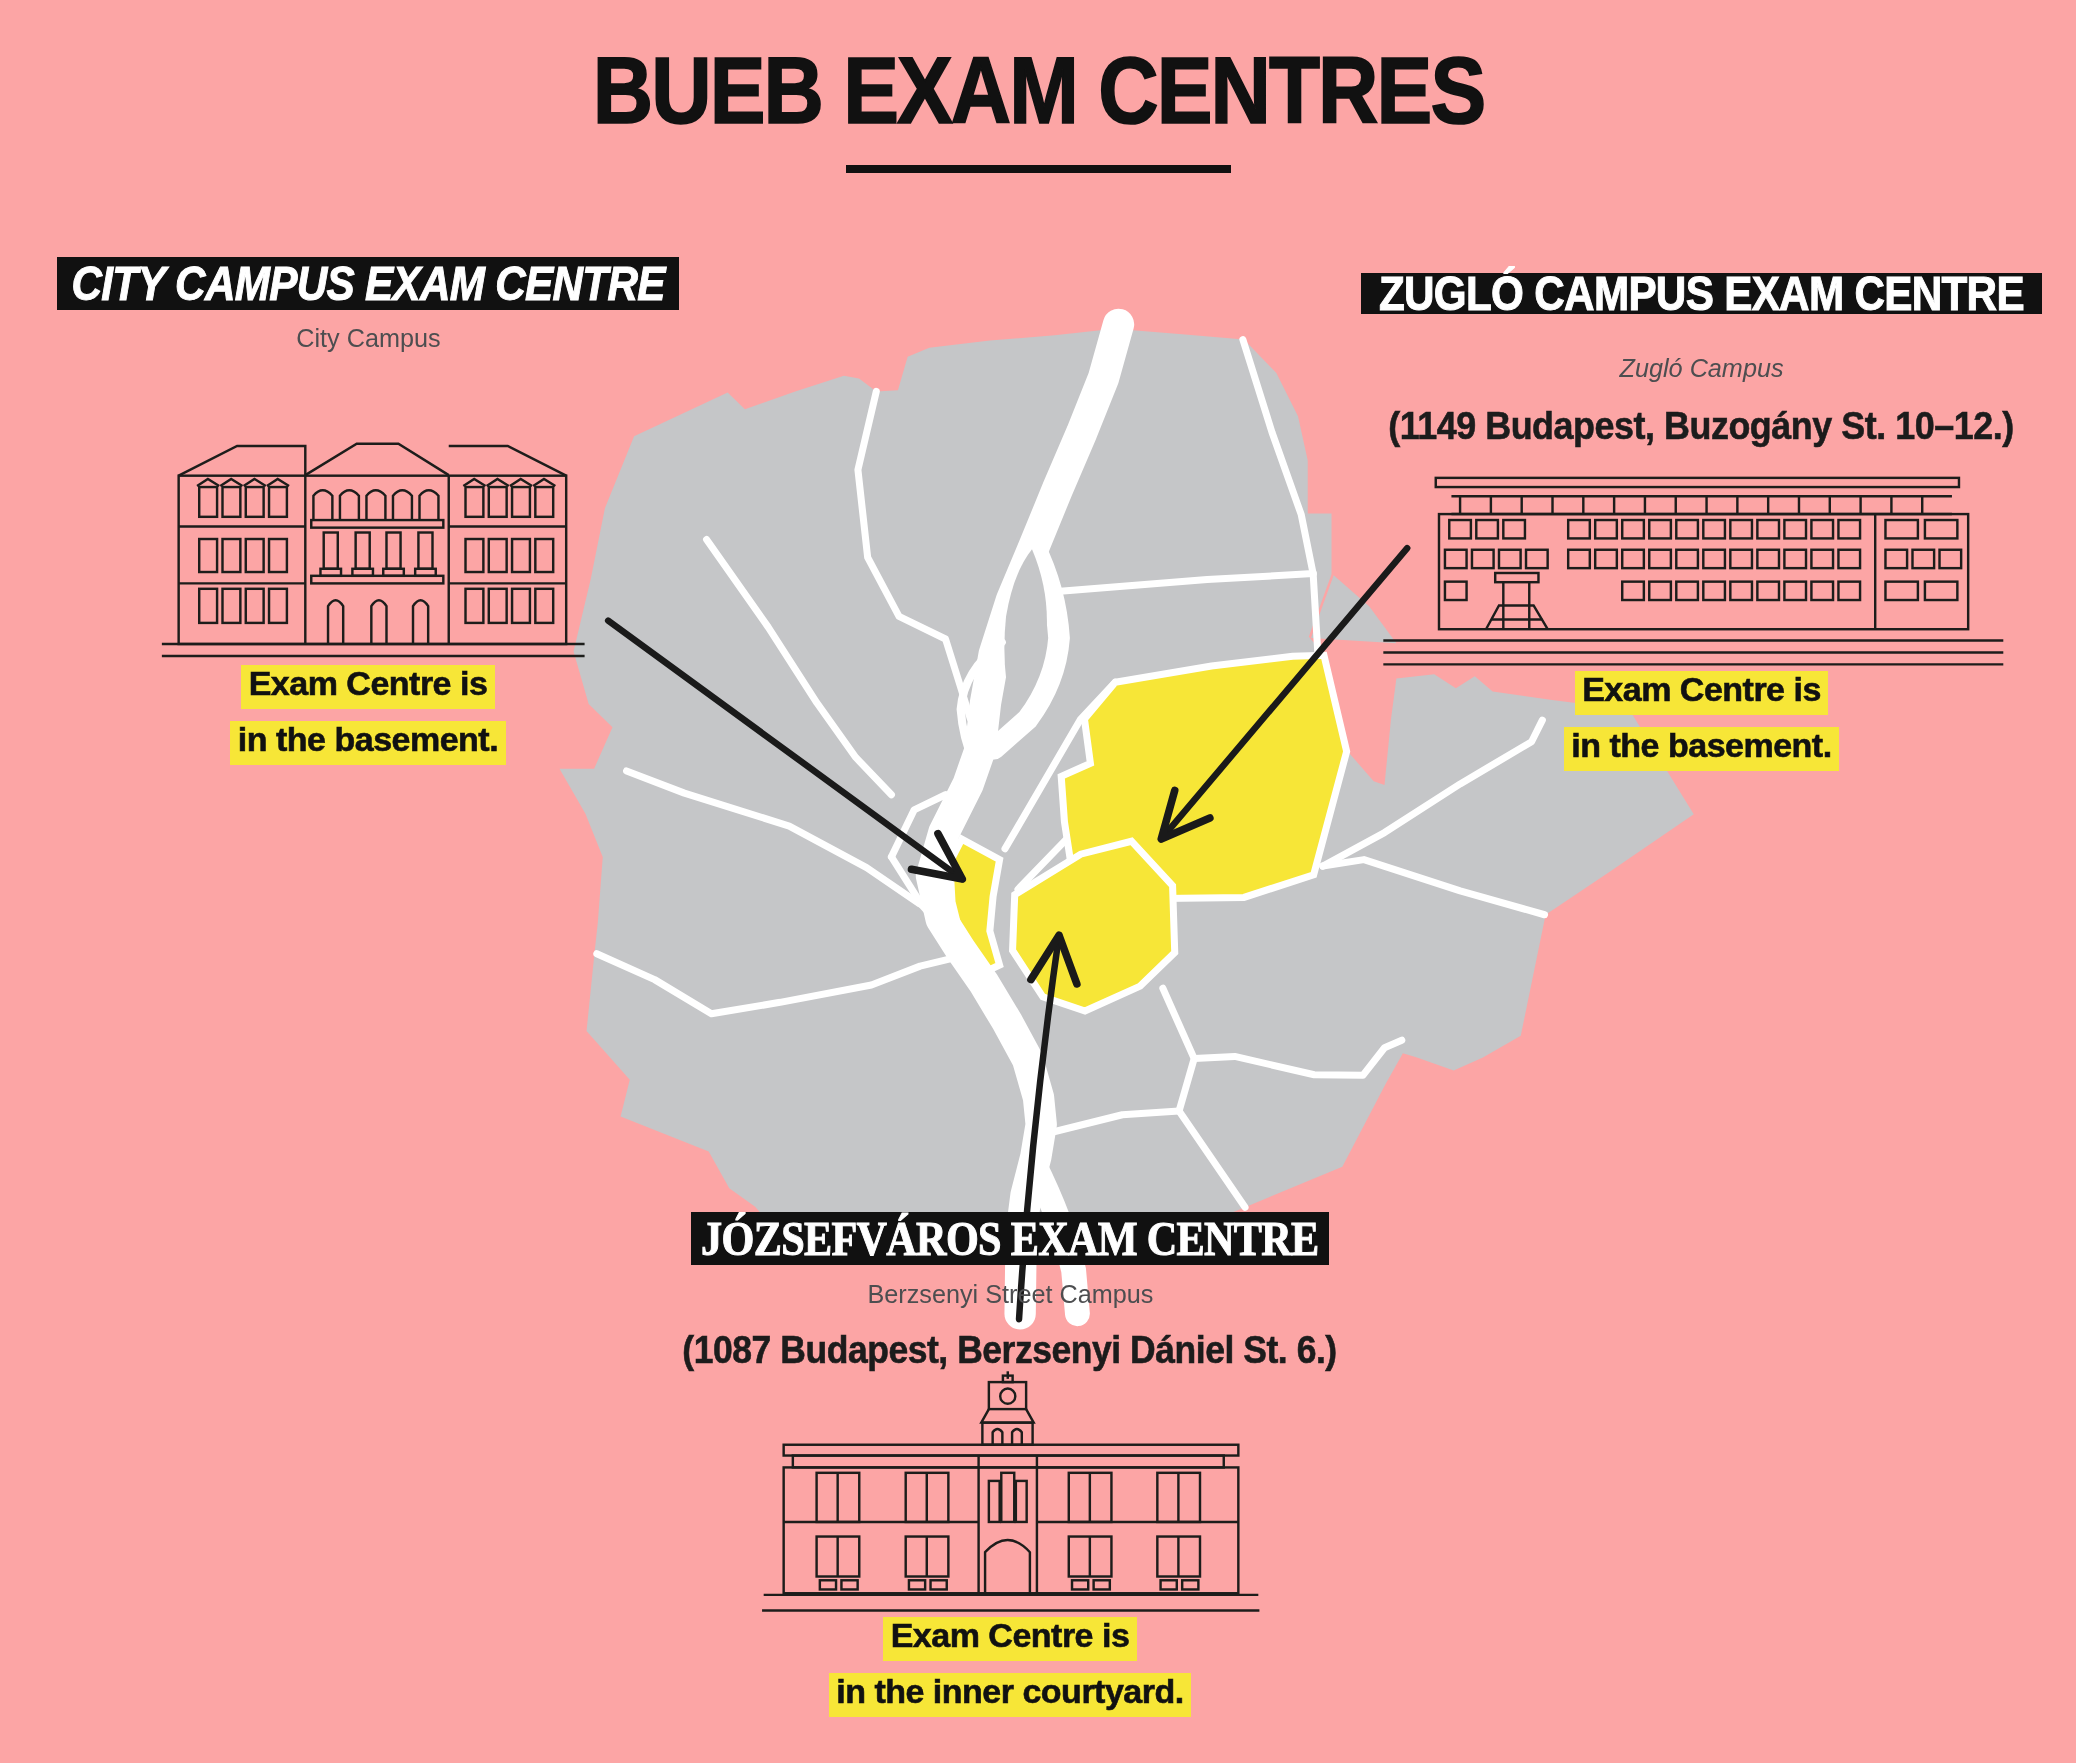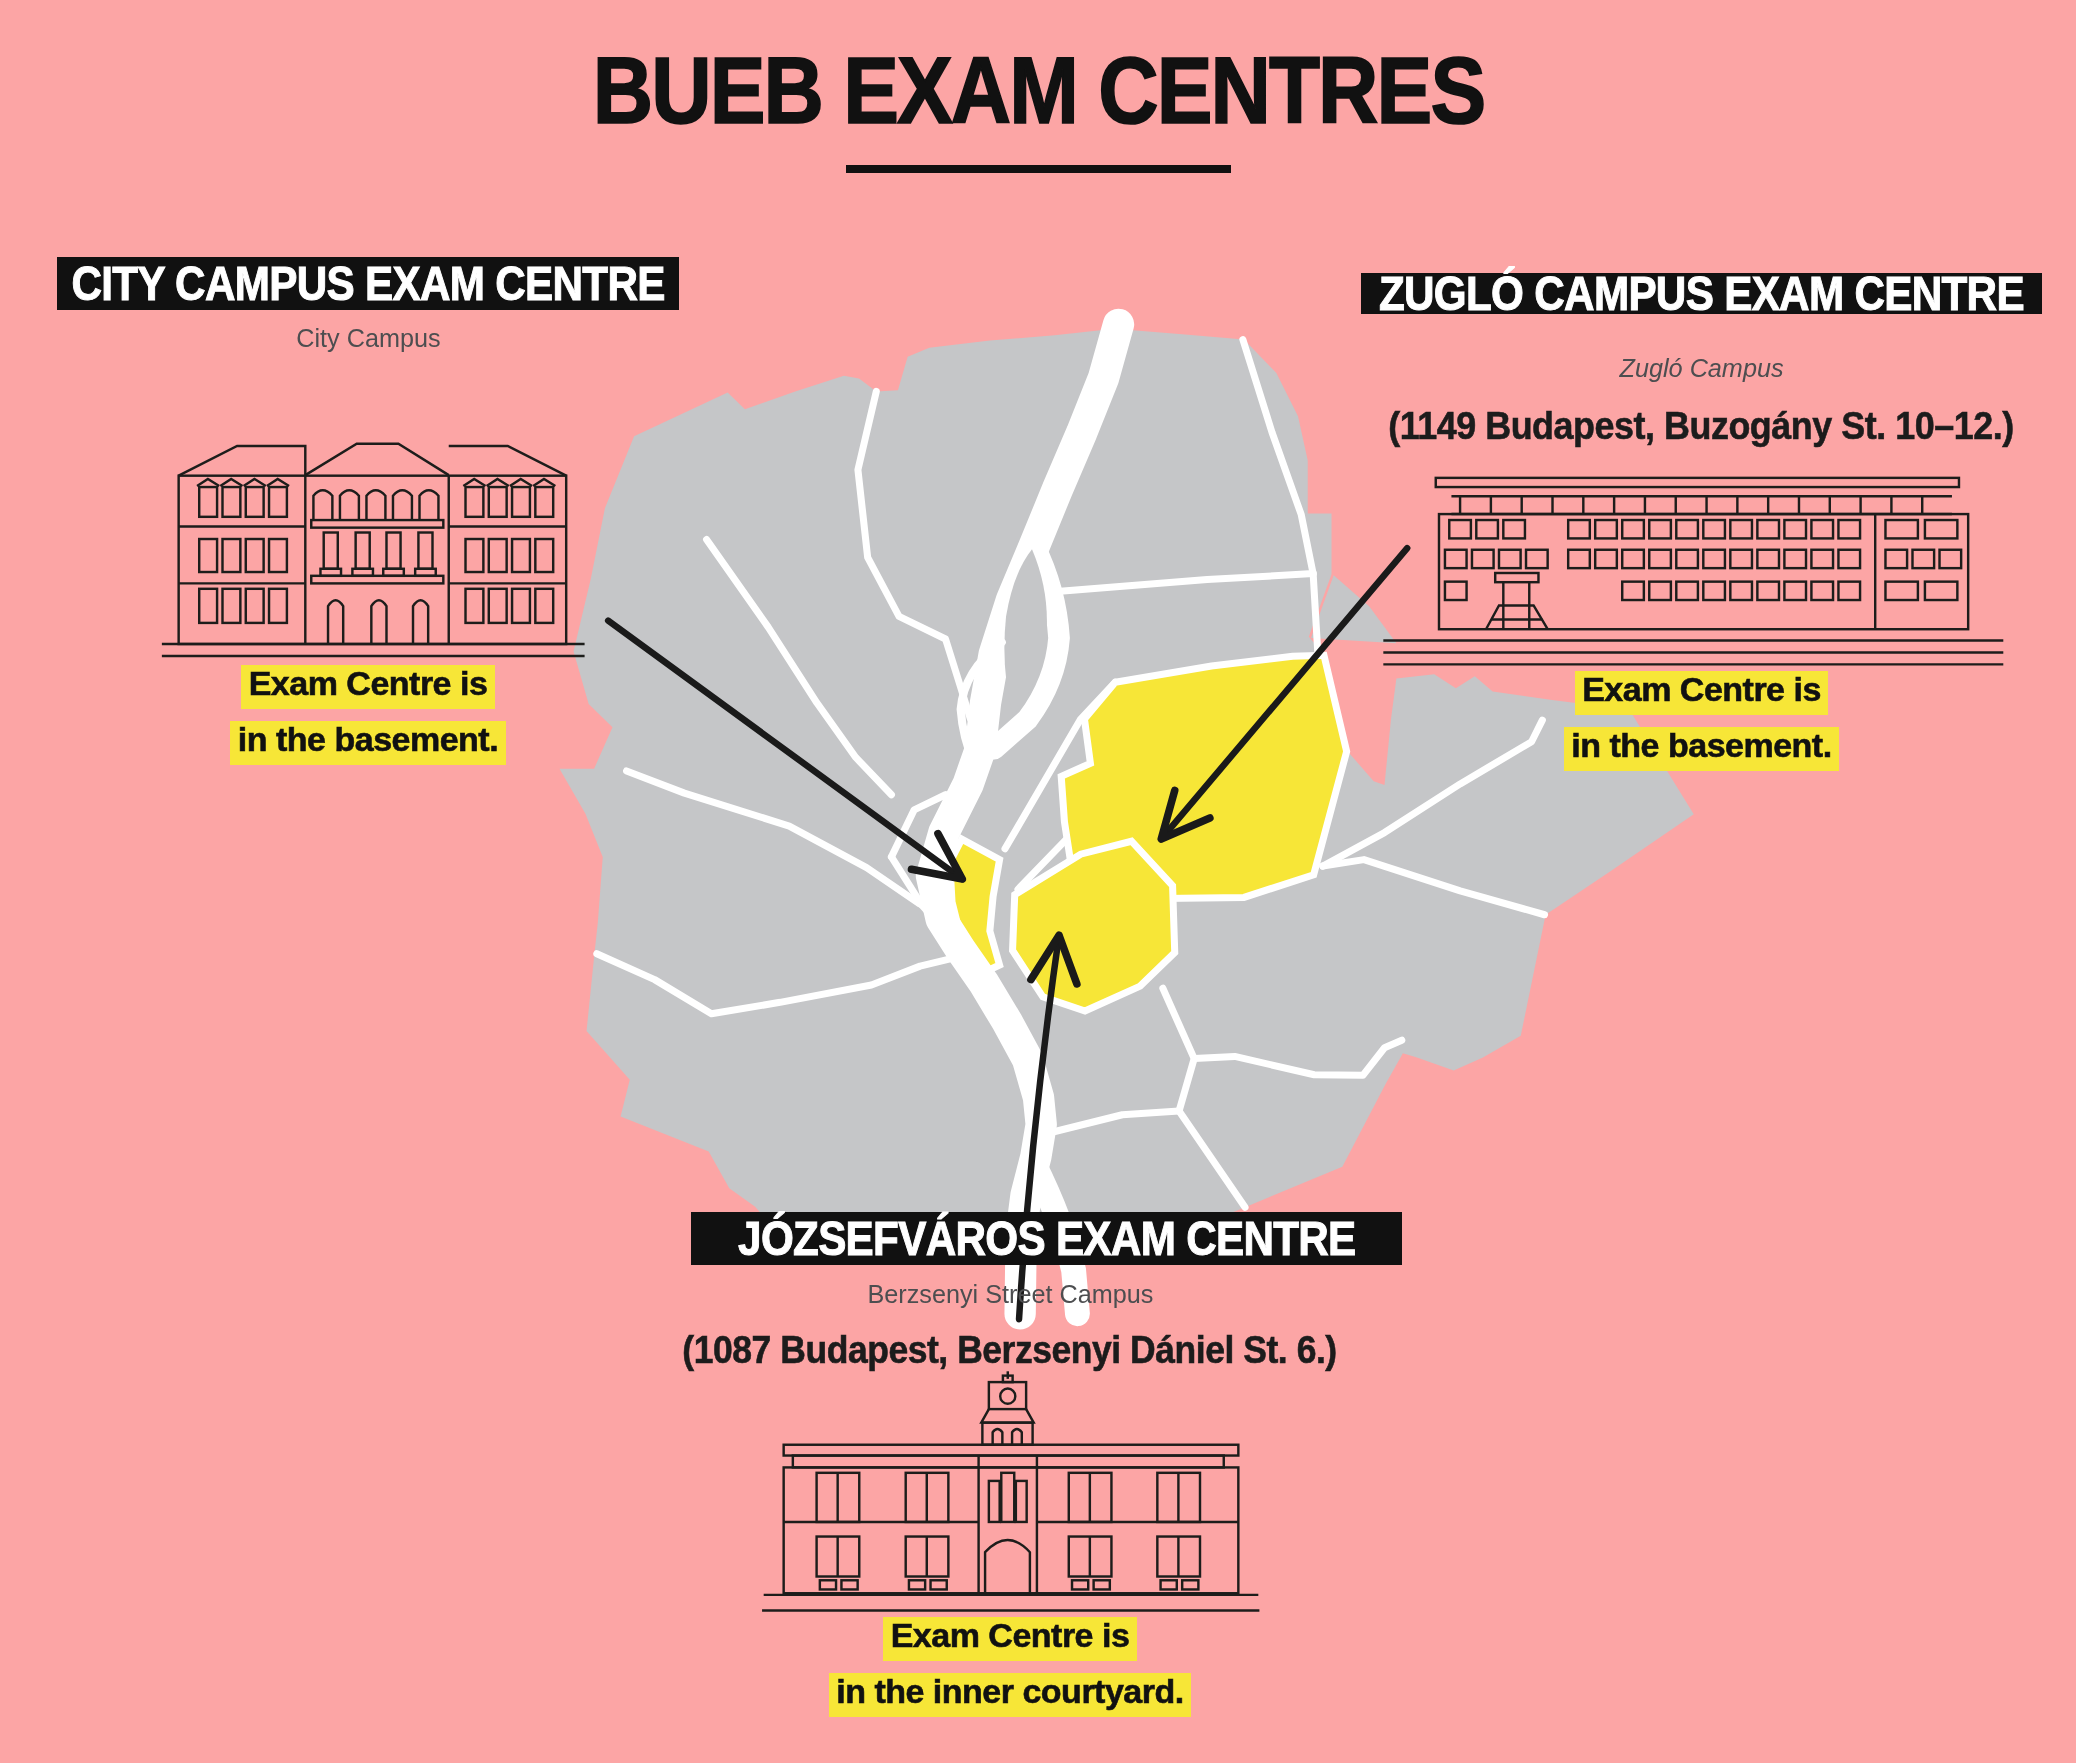--- a/index.html
+++ b/index.html
@@ -10,23 +10,23 @@
   
   #title{left:0;top:36px;width:2077px;text-align:center;}
   #title .t{display:inline-block;font-size:95px;font-weight:bold;color:#111111;
             letter-spacing:-2.2px;transform:scaleX(0.88);transform-origin:center;white-space:nowrap;-webkit-text-stroke:1.7px #111111;}
   #title-rule{left:846px;top:165px;width:385px;height:7.6px;background:#111111;}
 
   
   .hbox{background:#111111;display:flex;align-items:center;justify-content:center;}
   .hbox .t{display:inline-block;color:#ffffff;font-weight:bold;font-size:48px;letter-spacing:-0.8px;
            transform:scaleX(0.88);transform-origin:center;white-space:nowrap;-webkit-text-stroke:1px #ffffff;}
-  #box-city  {left:57px; top:257px; width:622px;height:53px;}
+  #box-city  {left:57px; top:257px; width:622px;height:53px;font-style:italic;}
   #box-zuglo {left:1361px;top:273px; width:681px;height:41px;}
-  #box-jozsef{left:691px;top:1212px;width:711px;height:53px;}
+  #box-jozsef{left:691px;top:1212px;width:638px;height:53px;font-family:Liberation Serif, serif;}
 
   
   .campus{color:#4d4e50;font-size:26px;text-align:center;white-space:nowrap;}
   .campus .t{display:inline-block;transform:scaleX(0.97);transform-origin:center;}
   .address{color:#1c1c1c;font-size:39px;font-weight:bold;text-align:center;white-space:nowrap;}
   .address .t{display:inline-block;transform-origin:center;letter-spacing:-0.5px;-webkit-text-stroke:0.6px currentColor;}
   #addr-city .t{transform:scaleX(0.89);}
   #addr-zuglo .t{transform:scaleX(0.92);}
   #addr-jozsef .t{transform:scaleX(0.91);}
   #campus-city  {left:57px; top:323px; width:622px;}

